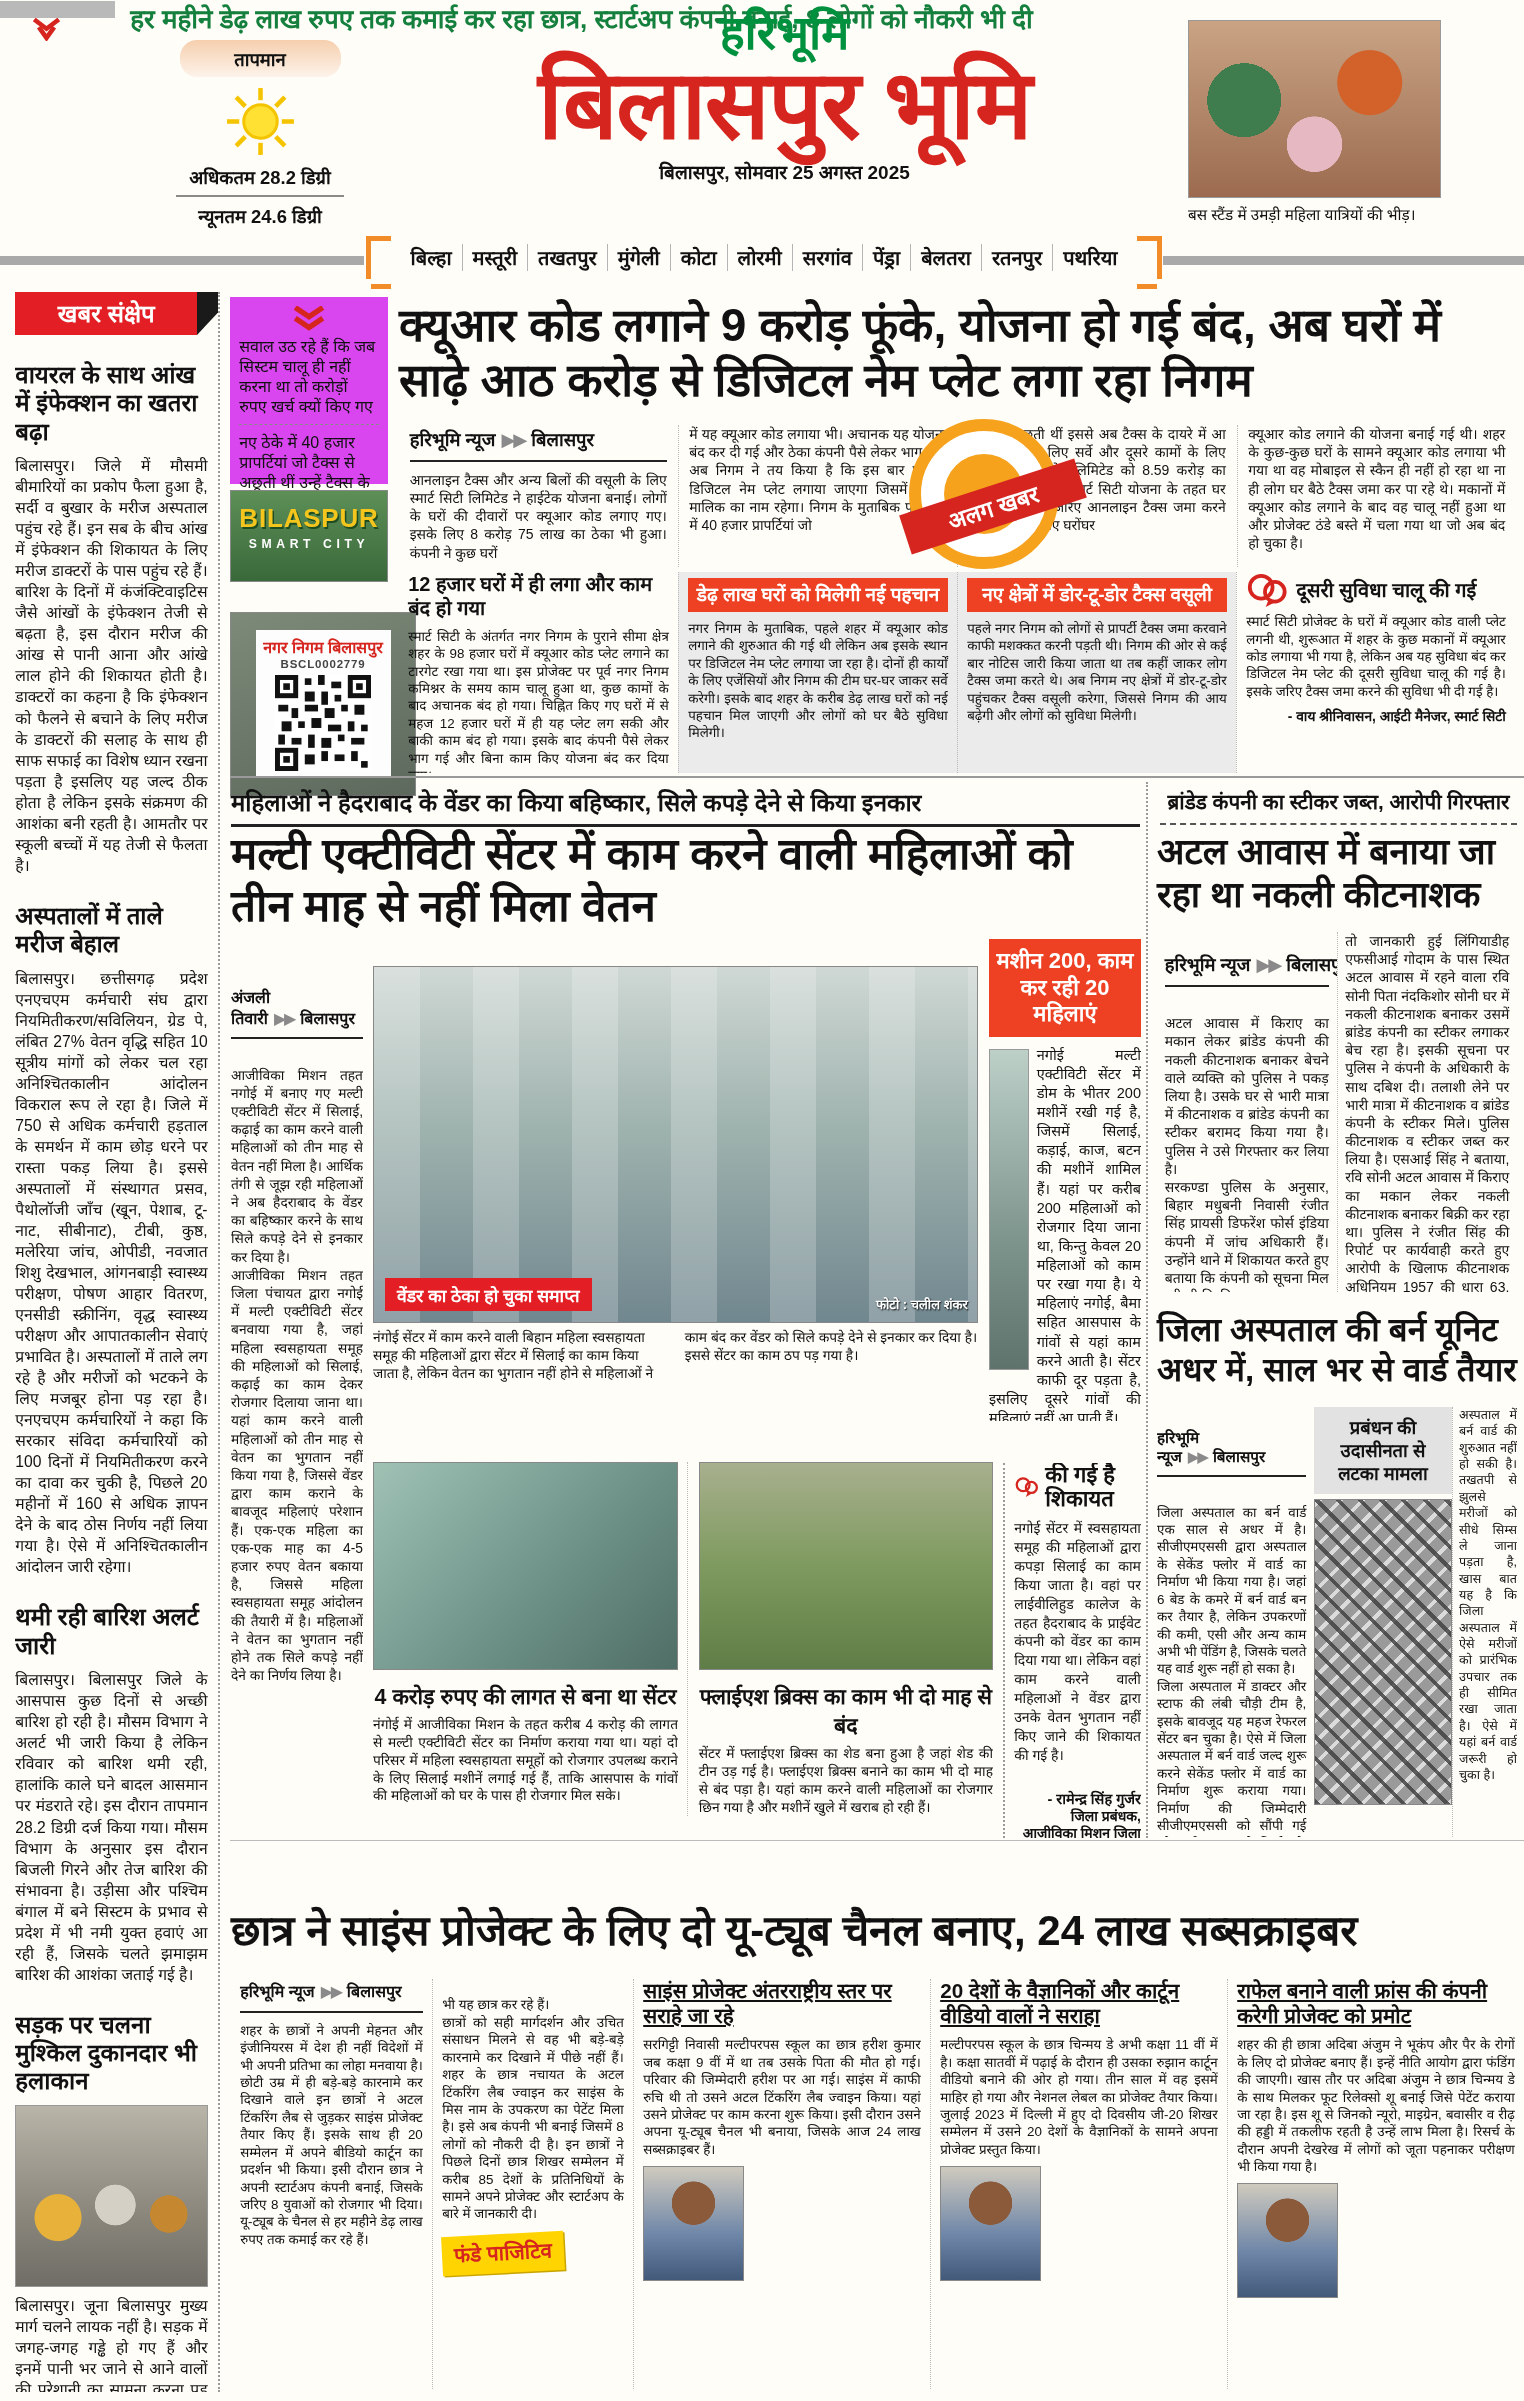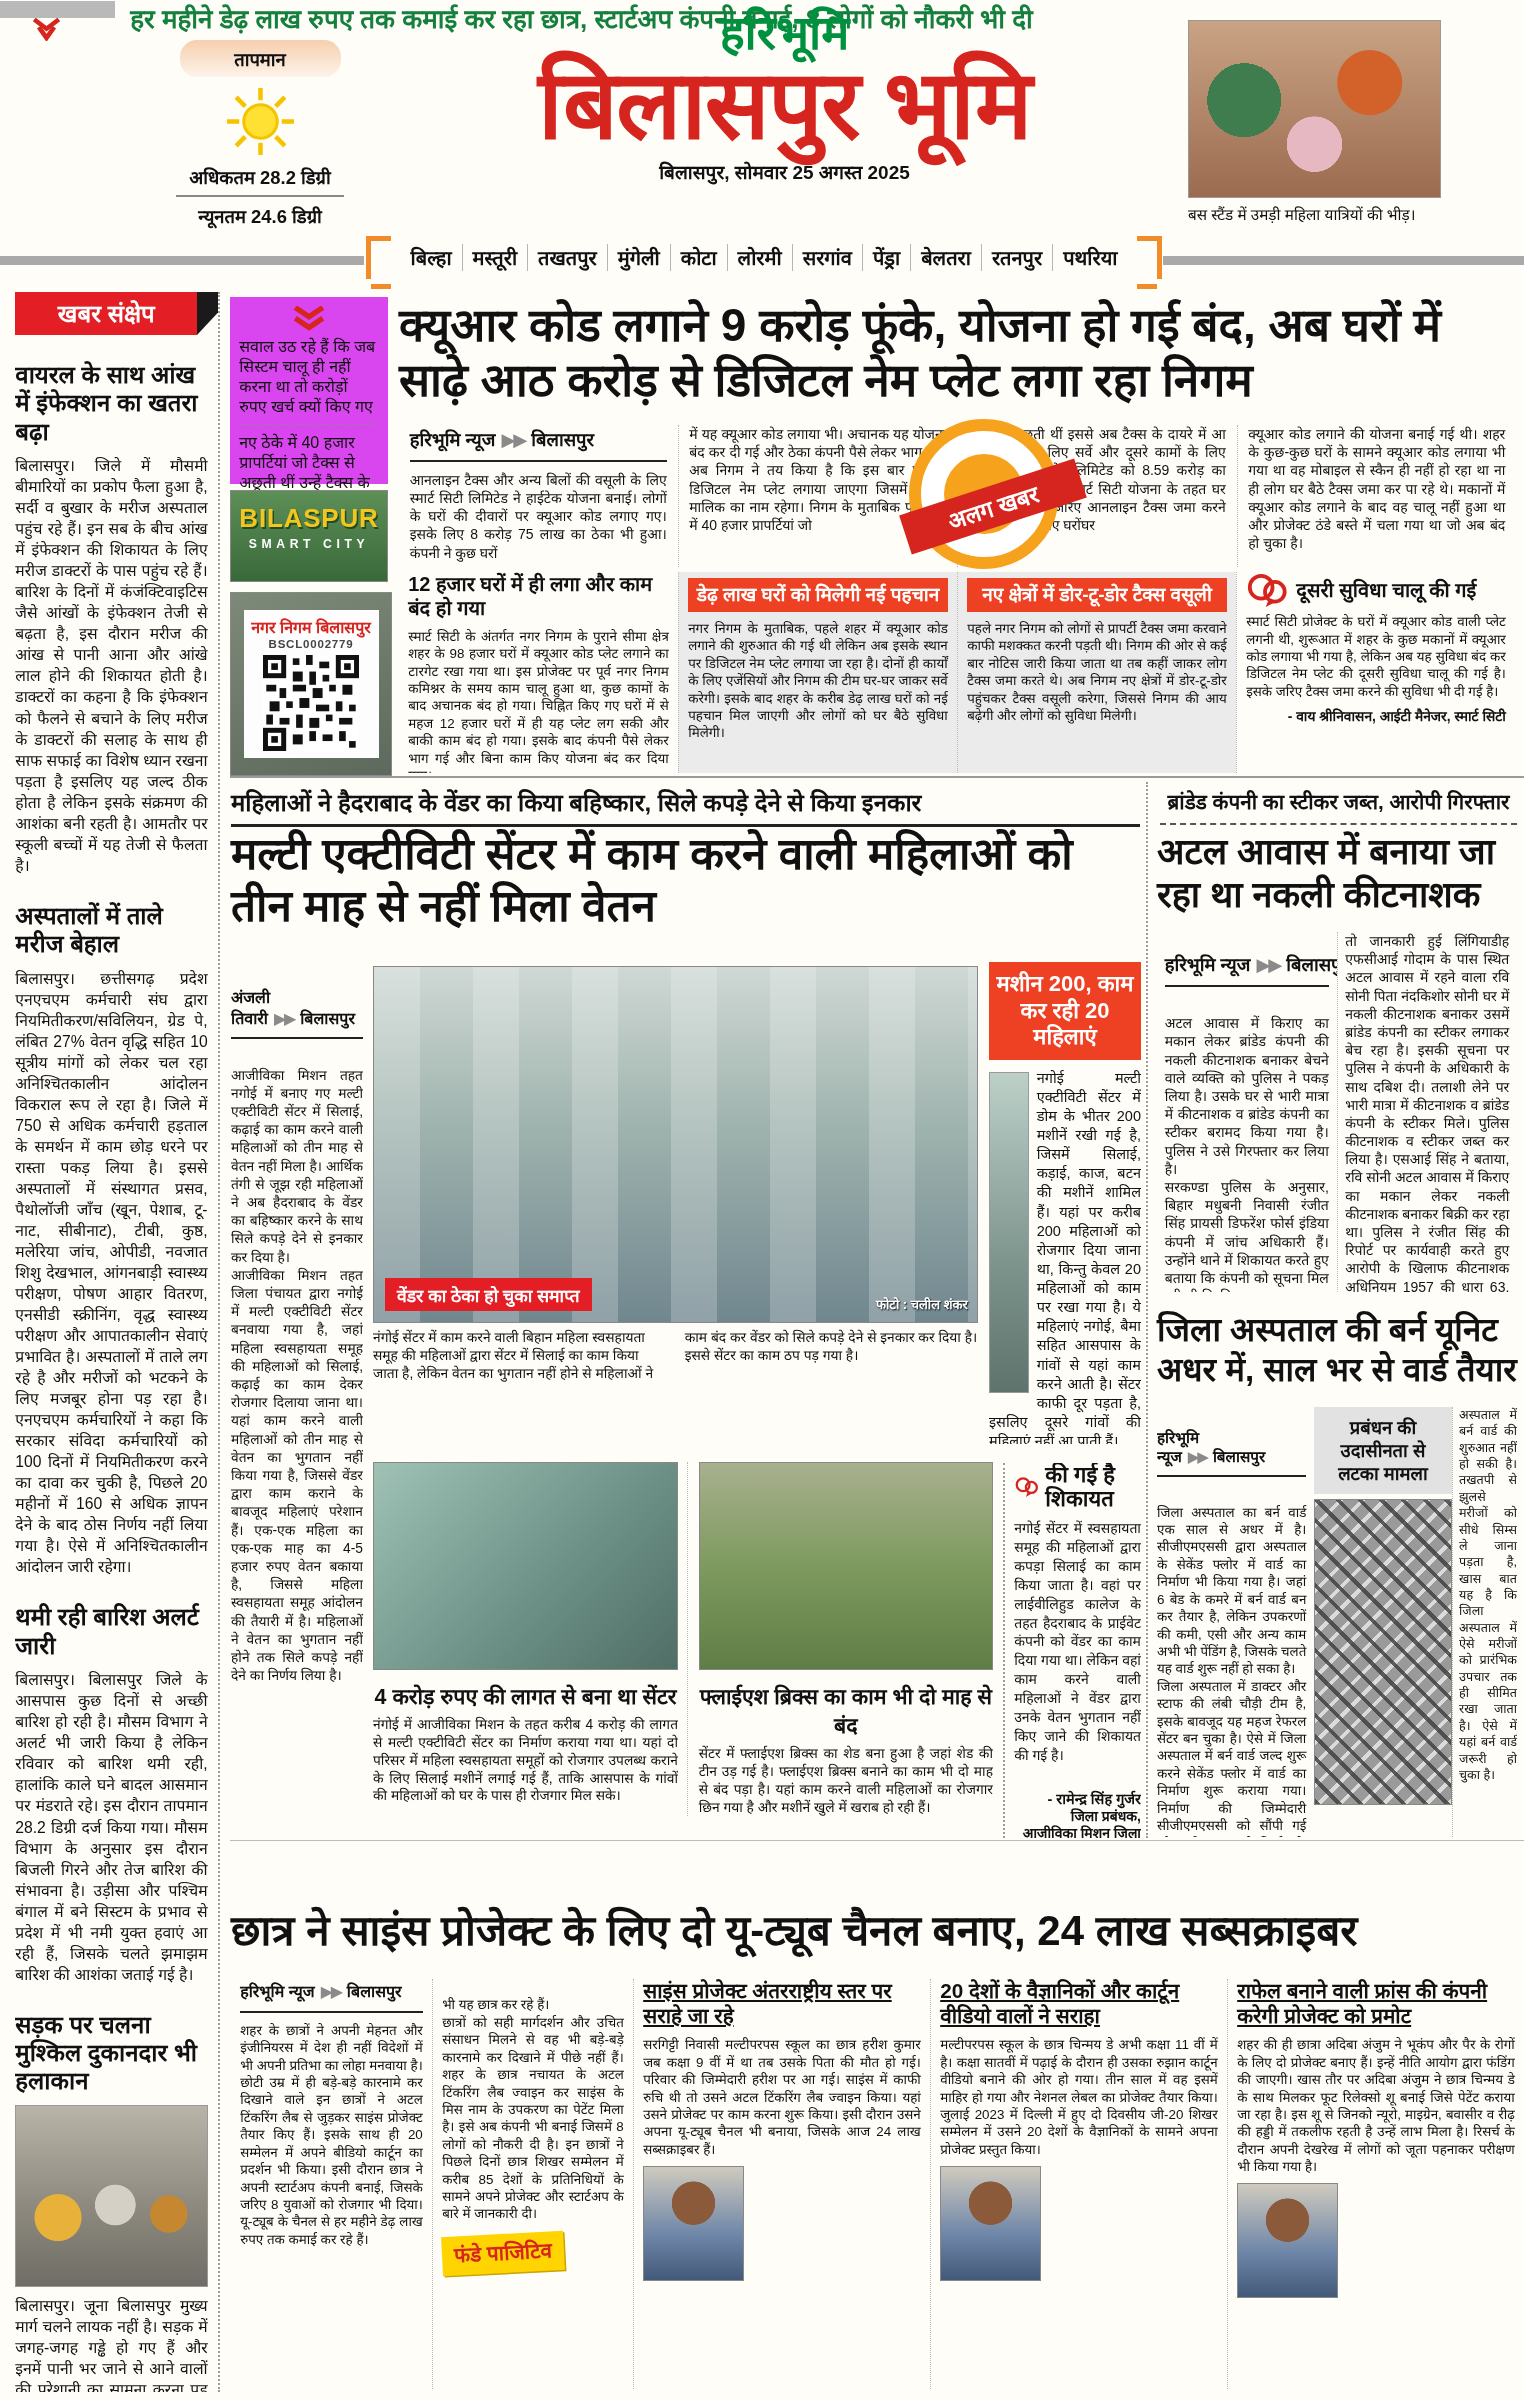--- a/index.html
+++ b/index.html
@@ -47,21 +47,21 @@
       linear-gradient(180deg,#b9b4a8 0%,#8e8a7f 55%,#6f6d66 100%); border:0.8px solid #999; }
 
   
   .notes-box { left:230px; top:297px; width:158px; height:187px; background:#d946ef; padding:9.2px 9.2px 6.1px; }
   .note { font-size:16px; line-height:1.25; font-weight:500; }
   .note-sep { border-top:1.5px dashed #8a8a8a; margin:7.7px 0; }
   .chev-wrap { text-align:center; margin-bottom:4.6px; }
   .photo-smartcity { left:230px; top:490px; width:158px; height:92px; background:linear-gradient(180deg,#5d8f57,#39693a); border:0.8px solid #888; text-align:center; padding-top:13.8px; }
   .sc-line1 { color:#f4c51d; font-size:26px; font-weight:900; letter-spacing:0.8px; line-height:1; text-shadow:1.5px 1.5px 0 #1e4d22; }
   .sc-line2 { color:#fff; font-size:12.2px; font-weight:bold; letter-spacing:4.6px; margin-top:6.1px; }
-  .photo-qrplate { left:230px; top:592px; width:162px; height:184px; background:linear-gradient(160deg,#7d8a79,#5d695c); border:0.8px solid #888; display:flex; align-items:center; justify-content:center; }
+  .photo-qrplate { left:230px; top:612px; width:186px; height:184px; background:linear-gradient(160deg,#7d8a79,#5d695c); border:0.8px solid #888; display:flex; align-items:center; justify-content:center; }
   .qr-plate { width:135px; background:#fdfdfd; text-align:center; padding:6.1px 3.1px 7.7px; }
   .qr-title { color:#d6251f; font-size:16px; font-weight:bold; }
   .qr-code { color:#444; font-size:11.5px; font-weight:bold; letter-spacing:0.8px; }
   .lead-headline { left:399px; top:298px; width:1117px; font-size:46px; line-height:1.2; font-weight:900; }
   .lead-body-row { left:399px; top:425px; width:1117px; height:142px; display:flex; }
   .lead-col { flex:1; padding:0 10.7px; font-size:14px; line-height:1.3; }
   .lead-col + .lead-col { border-left:1.5px dotted #b9b9b9; }
   .byline { font-size:18.4px; font-weight:bold; border-bottom:2.3px solid #222; padding:3.1px 0 7.7px; margin-bottom:9.2px; white-space:nowrap; }
   .byline .arr { color:#8a8a8a; letter-spacing:-2.3px; padding:0 6.1px; }
   .badge-alag { left:909px; top:419px; width:150px; height:150px; border-radius:50%; background:#fff; border:12.2px solid #f6a21d; display:flex; align-items:center; justify-content:center; }
@@ -82,21 +82,21 @@
   .c-kicker { left:231px; top:785px; width:909px; font-size:24px; font-weight:900; border-bottom:3.1px solid #222; padding-bottom:6.1px; }
   .c-headline { left:231px; top:828px; width:909px; font-size:44px; line-height:1.18; font-weight:900; }
   .c-leftcol { left:231px; top:966px; width:132px; height:872px; font-size:13.8px; line-height:1.32; }
   .c-leftcol .byline { font-size:16px; white-space:normal; }
   .c-photo { left:373px; top:966px; width:605px; height:357px; background:
       repeating-linear-gradient(90deg, rgba(255,255,255,.22) 0 46px, rgba(0,0,0,0) 46px 99px),
       linear-gradient(180deg,#cfd8d4 0%,#9fb3ae 45%,#71878f 100%); border:0.8px solid #888; }
   .c-photo .tag { position:absolute; left:10.7px; bottom:10.7px; background:#e31e24; color:#fff; font-size:17.6px; font-weight:bold; padding:4.6px 12.2px; }
   .c-photo .credit { position:absolute; right:9.2px; bottom:9.2px; color:#fff; font-size:13px; font-weight:bold; text-shadow:0.8px 0.8px 1.5px #000; }
   .c-caption { left:373px; top:1329px; width:605px; height:115px; font-size:13.8px; line-height:1.3; column-count:2; column-gap:18.4px; }
-  .machine-col { left:989px; top:962px; width:152px; height:482px; }
+  .machine-col { left:989px; top:939px; width:152px; height:482px; }
   .machine-head { background:#ee4023; color:#fff; font-size:22px; line-height:1.2; font-weight:900; text-align:center; padding:9.2px 4.6px; margin-bottom:9.2px; }
   .machine-body { font-size:14.5px; line-height:1.32; }
   .machine-strip { float:left; width:40px; height:321px; margin:3.1px 7.7px 3.1px 0; background:linear-gradient(180deg,#bcd0c8,#7d948c 60%,#5d736c); border:0.8px solid #999; }
   .c-sub { top:1462px; width:305px; }
   .c-sub .ph { width:100%; height:208px; border:0.8px solid #888; }
   .ph-sew { background:linear-gradient(135deg,#9fc2b5,#6b8f85 60%,#4f6e66); }
   .ph-field { background:linear-gradient(180deg,#a8b08e 0%,#7e9a5f 50%,#5f7d46); }
   .c-sub-title { font-size:21.4px; font-weight:900; text-align:center; margin:10.7px 0 6.1px; }
   .c-sub-body { font-size:13.8px; line-height:1.3; }
   .quote-col { left:1003px; top:1463px; width:138px; height:375px; border-left:2.3px dotted #9a9a9a; padding-left:9.2px; }

